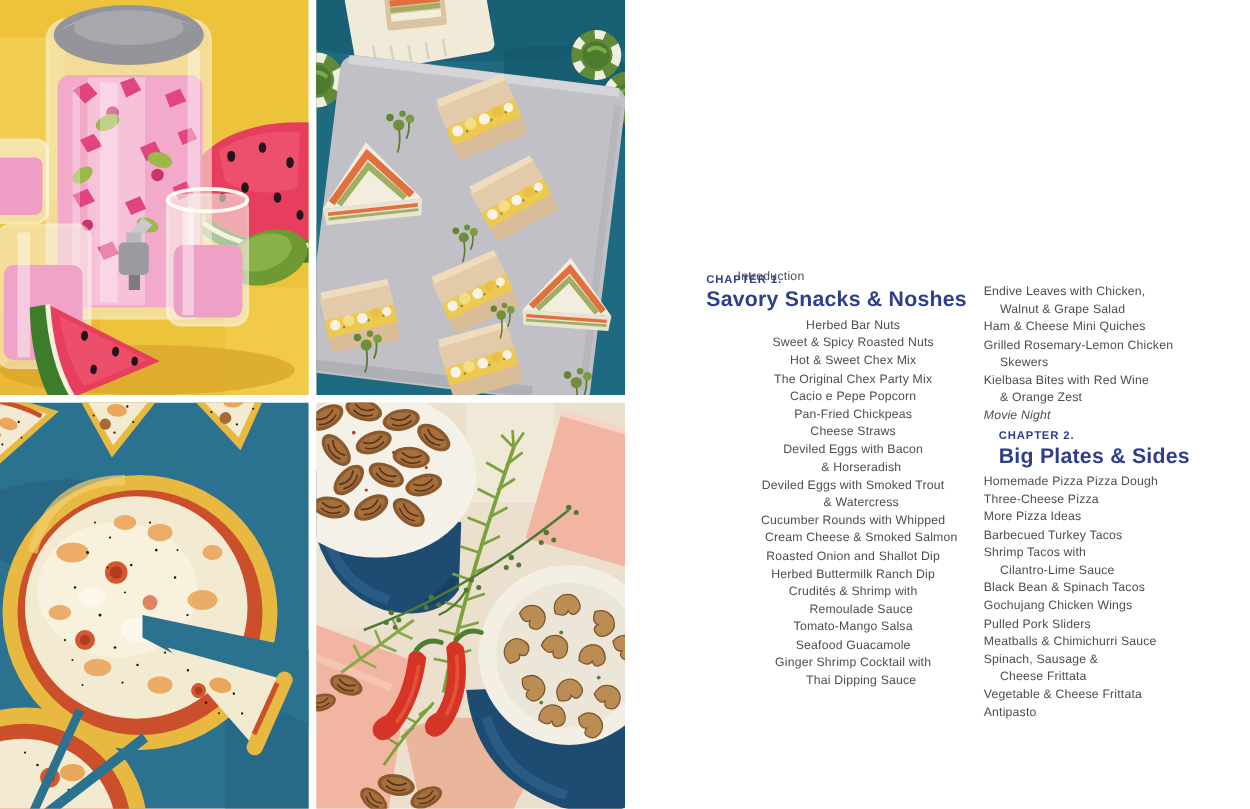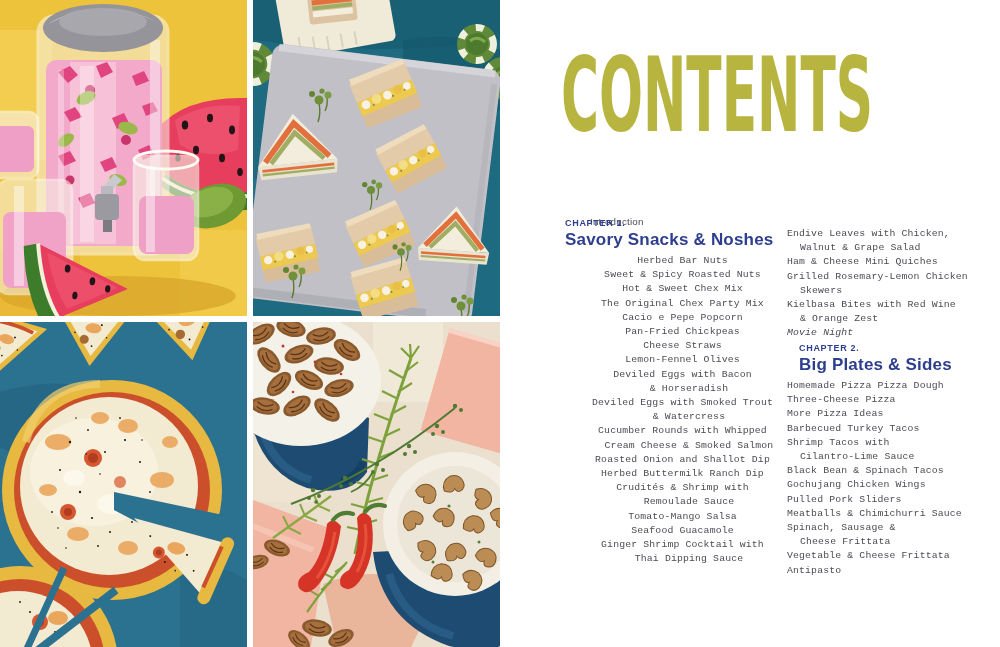--- a/index.html
+++ b/index.html
@@ -17,21 +17,21 @@
   .title-wrap svg{overflow:visible;display:block;}
   .intro{position:absolute;left:90px;top:193px;font-size:9.8px;color:#4b4b53;letter-spacing:.2px;margin-top:23px;}
   .ch-num{font-size:9px;font-weight:bold;letter-spacing:.7px;color:#2e3e8e;}
   .ch-title{font-size:17px;font-weight:bold;letter-spacing:.2px;color:#2e3e8e;margin-top:2px;}
   .ch1{position:absolute;left:65px;top:218px;}
   .ch2{position:absolute;left:263px;top:343px;margin-left:36px;}
   .col{position:absolute;font-size:9.8px;color:#4b4b53;line-height:14.2px;letter-spacing:.15px;}
   .list1{left:90px;top:254px;width:185px;text-align:center;}
   .list2{left:287px;top:227px;width:195px;}
   .list3{left:287px;top:379px;width:195px;}
-  .toc-item{padding-left:13px;text-indent:-13px;white-space:pre-line;font-family:Liberation Mono, monospace;}
+  .toc-item{padding-left:13px;text-indent:-13px;white-space:pre-line;}
   .toc-item.italic{font-style:italic;}
 </style>
 </head>
 <body>
 
 <svg width="0" height="0" style="position:absolute" aria-hidden="true">
   <defs>
     <g id="chip">
       <circle r="20" fill="#61893a"></circle>
       <circle r="16.5" fill="none" stroke="#eef0de" stroke-width="7" stroke-dasharray="8 11"></circle>
@@ -449,42 +449,36 @@
           <use href="#pec" transform="translate(4,240) rotate(-15) scale(.8)"></use>
           <use href="#pec" transform="translate(64,306) rotate(10)"></use>
           <use href="#pec" transform="translate(88,316) rotate(-25) scale(.9)"></use>
           <use href="#pec" transform="translate(46,318) rotate(40) scale(.85)"></use>
         </g>
       </svg>
     </figure>
   </div>
 
   <div class="page-right">
-    <div class="title-wrap">
-      <svg width="312" height="78" viewBox="0 0 312 78">
-        <text x="0" y="75" font-size="103" font-weight="bold" font-family="DejaVu Sans, sans-serif" textLength="312" lengthAdjust="spacingAndGlyphs" fill="#b7b43f">CONTENTS</text>
-      </svg>
-    </div>
 
     <div class="intro">Introduction</div>
 
     <div class="ch ch1">
       <div class="ch-num">CHAPTER 1.</div>
       <div class="ch-title">Savory Snacks &amp; Noshes</div>
     </div>
 
     <div class="col list1">
         <div class="toc-item">Herbed Bar Nuts</div>
         <div class="toc-item">Sweet &amp; Spicy Roasted Nuts</div>
         <div class="toc-item">Hot &amp; Sweet Chex Mix</div>
         <div class="toc-item">The Original Chex Party Mix</div>
         <div class="toc-item">Cacio e Pepe Popcorn</div>
         <div class="toc-item">Pan-Fried Chickpeas</div>
         <div class="toc-item">Cheese Straws</div>
-        <div class="toc-item">Lemon-Fennel Olives</div>
         <div class="toc-item">Deviled Eggs with Bacon
 &amp; Horseradish</div>
         <div class="toc-item">Deviled Eggs with Smoked Trout
 &amp; Watercress</div>
         <div class="toc-item">Cucumber Rounds with Whipped
 Cream Cheese &amp; Smoked Salmon</div>
         <div class="toc-item">Roasted Onion and Shallot Dip</div>
         <div class="toc-item">Herbed Buttermilk Ranch Dip</div>
         <div class="toc-item">Crudités &amp; Shrimp with
 Remoulade Sauce</div>

